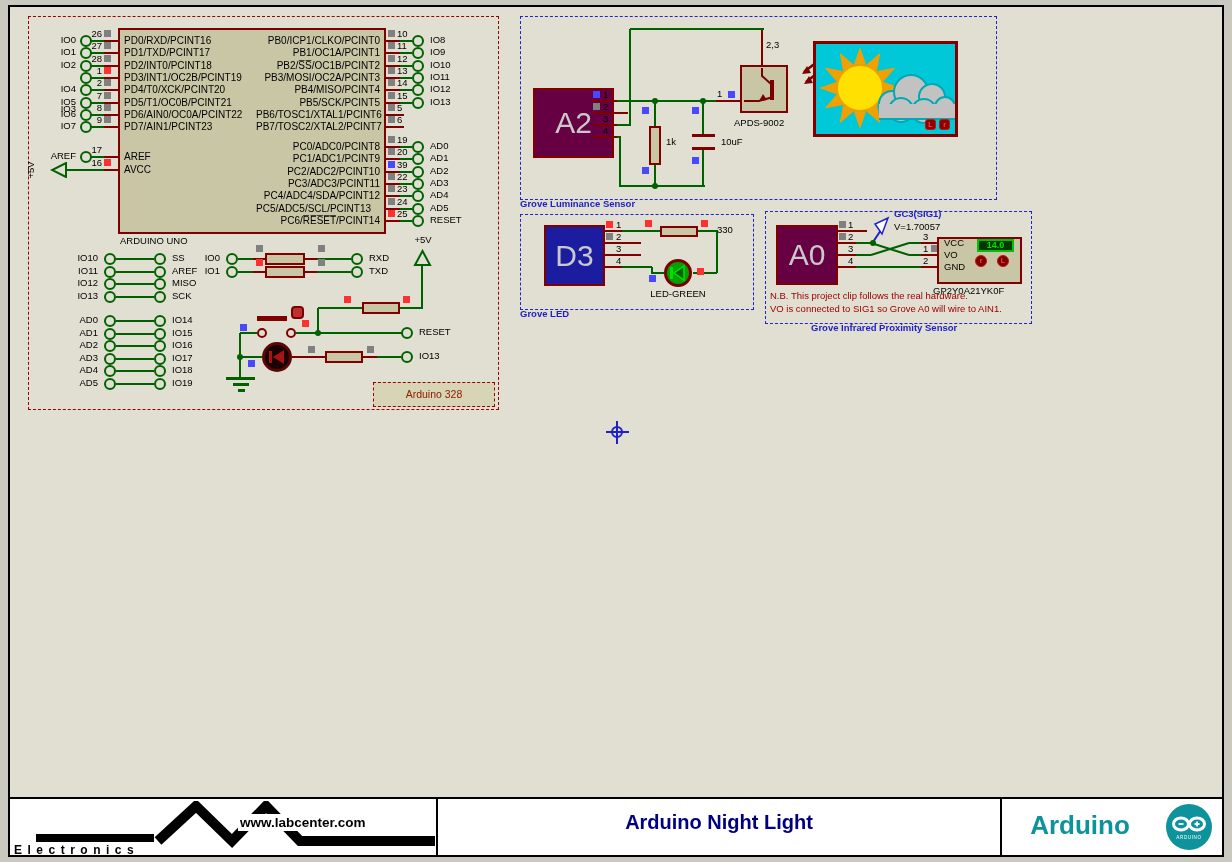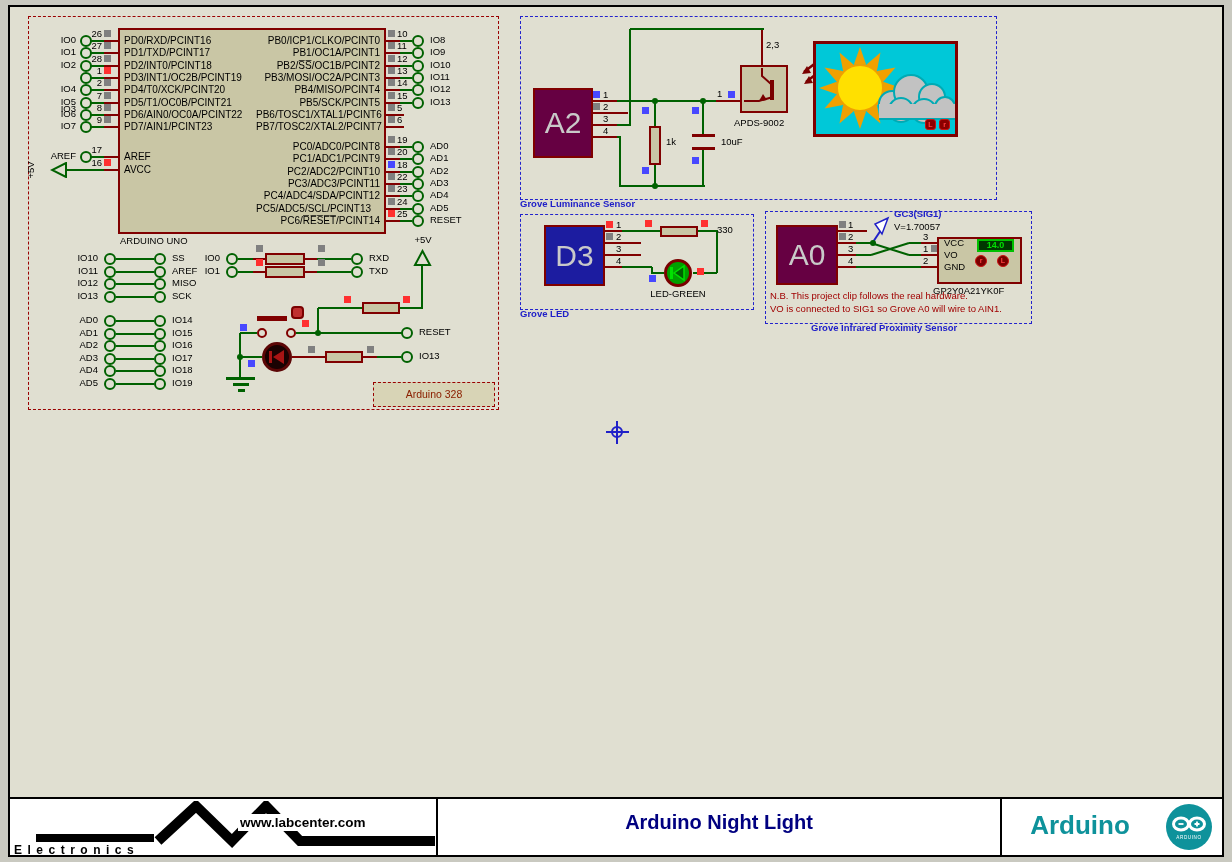--- a/index.html
+++ b/index.html
@@ -176,21 +176,21 @@
     <div class="abs t" style="left: 430px; top: 141px; width: 46px; text-align: left;">AD0</div>
     <div class="abs t chip" style="left: 256px; top: 154px; width: 124px; text-align: right;">PC1/ADC1/PCINT9</div>
     <div class="abs" style="left: 388px; top: 148px; width: 7px; height: 7px; background: rgb(128, 128, 128);"></div>
     <div class="abs t" style="left: 397px; top: 147px; width: 28px; text-align: left;">20</div>
     <div class="abs" style="left: 386px; top: 158px; width: 14px; height: 2px; background: rgb(128, 0, 0);"></div>
     <div class="abs" style="left: 400px; top: 158px; width: 12px; height: 2px; background: rgb(0, 97, 0);"></div>
     <div class="abs" style="left: 412px; top: 153px; width: 12px; height: 12px; border: 2px solid rgb(0, 97, 0); border-radius: 50%; box-sizing: border-box;"></div>
     <div class="abs t" style="left: 430px; top: 153px; width: 46px; text-align: left;">AD1</div>
     <div class="abs t chip" style="left: 256px; top: 167px; width: 124px; text-align: right;">PC2/ADC2/PCINT10</div>
     <div class="abs" style="left: 388px; top: 161px; width: 7px; height: 7px; background: rgb(72, 72, 255);"></div>
-    <div class="abs t" style="left: 397px; top: 160px; width: 28px; text-align: left;">18</div>
+    <div class="abs t" style="left: 397px; top: 160px; width: 28px; text-align: left;">39</div>
     <div class="abs" style="left: 386px; top: 171px; width: 14px; height: 2px; background: rgb(128, 0, 0);"></div>
     <div class="abs" style="left: 400px; top: 171px; width: 12px; height: 2px; background: rgb(0, 97, 0);"></div>
     <div class="abs" style="left: 412px; top: 166px; width: 12px; height: 12px; border: 2px solid rgb(0, 97, 0); border-radius: 50%; box-sizing: border-box;"></div>
     <div class="abs t" style="left: 430px; top: 166px; width: 46px; text-align: left;">AD2</div>
     <div class="abs t chip" style="left: 256px; top: 179px; width: 124px; text-align: right;">PC3/ADC3/PCINT11</div>
     <div class="abs" style="left: 388px; top: 173px; width: 7px; height: 7px; background: rgb(128, 128, 128);"></div>
     <div class="abs t" style="left: 397px; top: 172px; width: 28px; text-align: left;">22</div>
     <div class="abs" style="left: 386px; top: 183px; width: 14px; height: 2px; background: rgb(128, 0, 0);"></div>
     <div class="abs" style="left: 400px; top: 183px; width: 12px; height: 2px; background: rgb(0, 97, 0);"></div>
     <div class="abs" style="left: 412px; top: 178px; width: 12px; height: 12px; border: 2px solid rgb(0, 97, 0); border-radius: 50%; box-sizing: border-box;"></div>
@@ -330,21 +330,21 @@
     <div class="abs" style="left: 367px; top: 346px; width: 7px; height: 7px; background: rgb(128, 128, 128);"></div>
     <div class="abs" style="left: 248px; top: 360px; width: 7px; height: 7px; background: rgb(72, 72, 255);"></div>
     <div class="abs" style="left: 239px; top: 357px; width: 2px; height: 20px; background: rgb(0, 97, 0);"></div>
     <div class="abs" style="left: 226px; top: 377px; width: 29px; height: 3px; background: rgb(0, 97, 0);"></div>
     <div class="abs" style="left: 233px; top: 383px; width: 16px; height: 3px; background: rgb(0, 97, 0);"></div>
     <div class="abs" style="left: 238px; top: 389px; width: 7px; height: 3px; background: rgb(0, 97, 0);"></div>
     <div class="abs" style="left: 373px; top: 382px; width: 122px; height: 25px; background: rgb(216, 212, 182); border: 1px dashed rgb(153, 0, 0); box-sizing: border-box;"></div>
     <div class="abs t tag" style="left: 373px; top: 389px; width: 122px; text-align: center;">Arduino 328</div>
     <div class="abs" style="left: 520px; top: 16px; width: 475px; height: 182px; border: 1px dashed rgb(34, 34, 204);"></div>
     <div class="abs t lbl" style="left: 520px; top: 199px; width: 200px; text-align: left;">Grove Luminance Sensor</div>
-    <div class="abs" style="left: 533px; top: 88px; width: 60px; height: 70px; background: rgb(102, 0, 66); border: 2px solid rgb(128, 0, 0); box-sizing: border-box;">
+    <div class="abs" style="left: 533px; top: 88px; width: 81px; height: 70px; background: rgb(102, 0, 66); border: 2px solid rgb(128, 0, 0); box-sizing: border-box;">
       <div class="blockletter">A2</div>
     </div>
     <div class="abs t" style="left: 603px; top: 90px; width: 12px; text-align: left;">1</div>
     <div class="abs" style="left: 593px; top: 91px; width: 7px; height: 7px; background: rgb(72, 72, 255);"></div>
     <div class="abs t" style="left: 603px; top: 102px; width: 12px; text-align: left;">2</div>
     <div class="abs" style="left: 593px; top: 103px; width: 7px; height: 7px; background: rgb(128, 128, 128);"></div>
     <div class="abs t" style="left: 603px; top: 114px; width: 12px; text-align: left;">3</div>
     <div class="abs t" style="left: 603px; top: 126px; width: 12px; text-align: left;">4</div>
     <div class="abs" style="left: 593px; top: 100px; width: 24px; height: 2px; background: rgb(128, 0, 0);"></div>
     <div class="abs" style="left: 593px; top: 112px; width: 35px; height: 2px; background: rgb(128, 0, 0);"></div>

